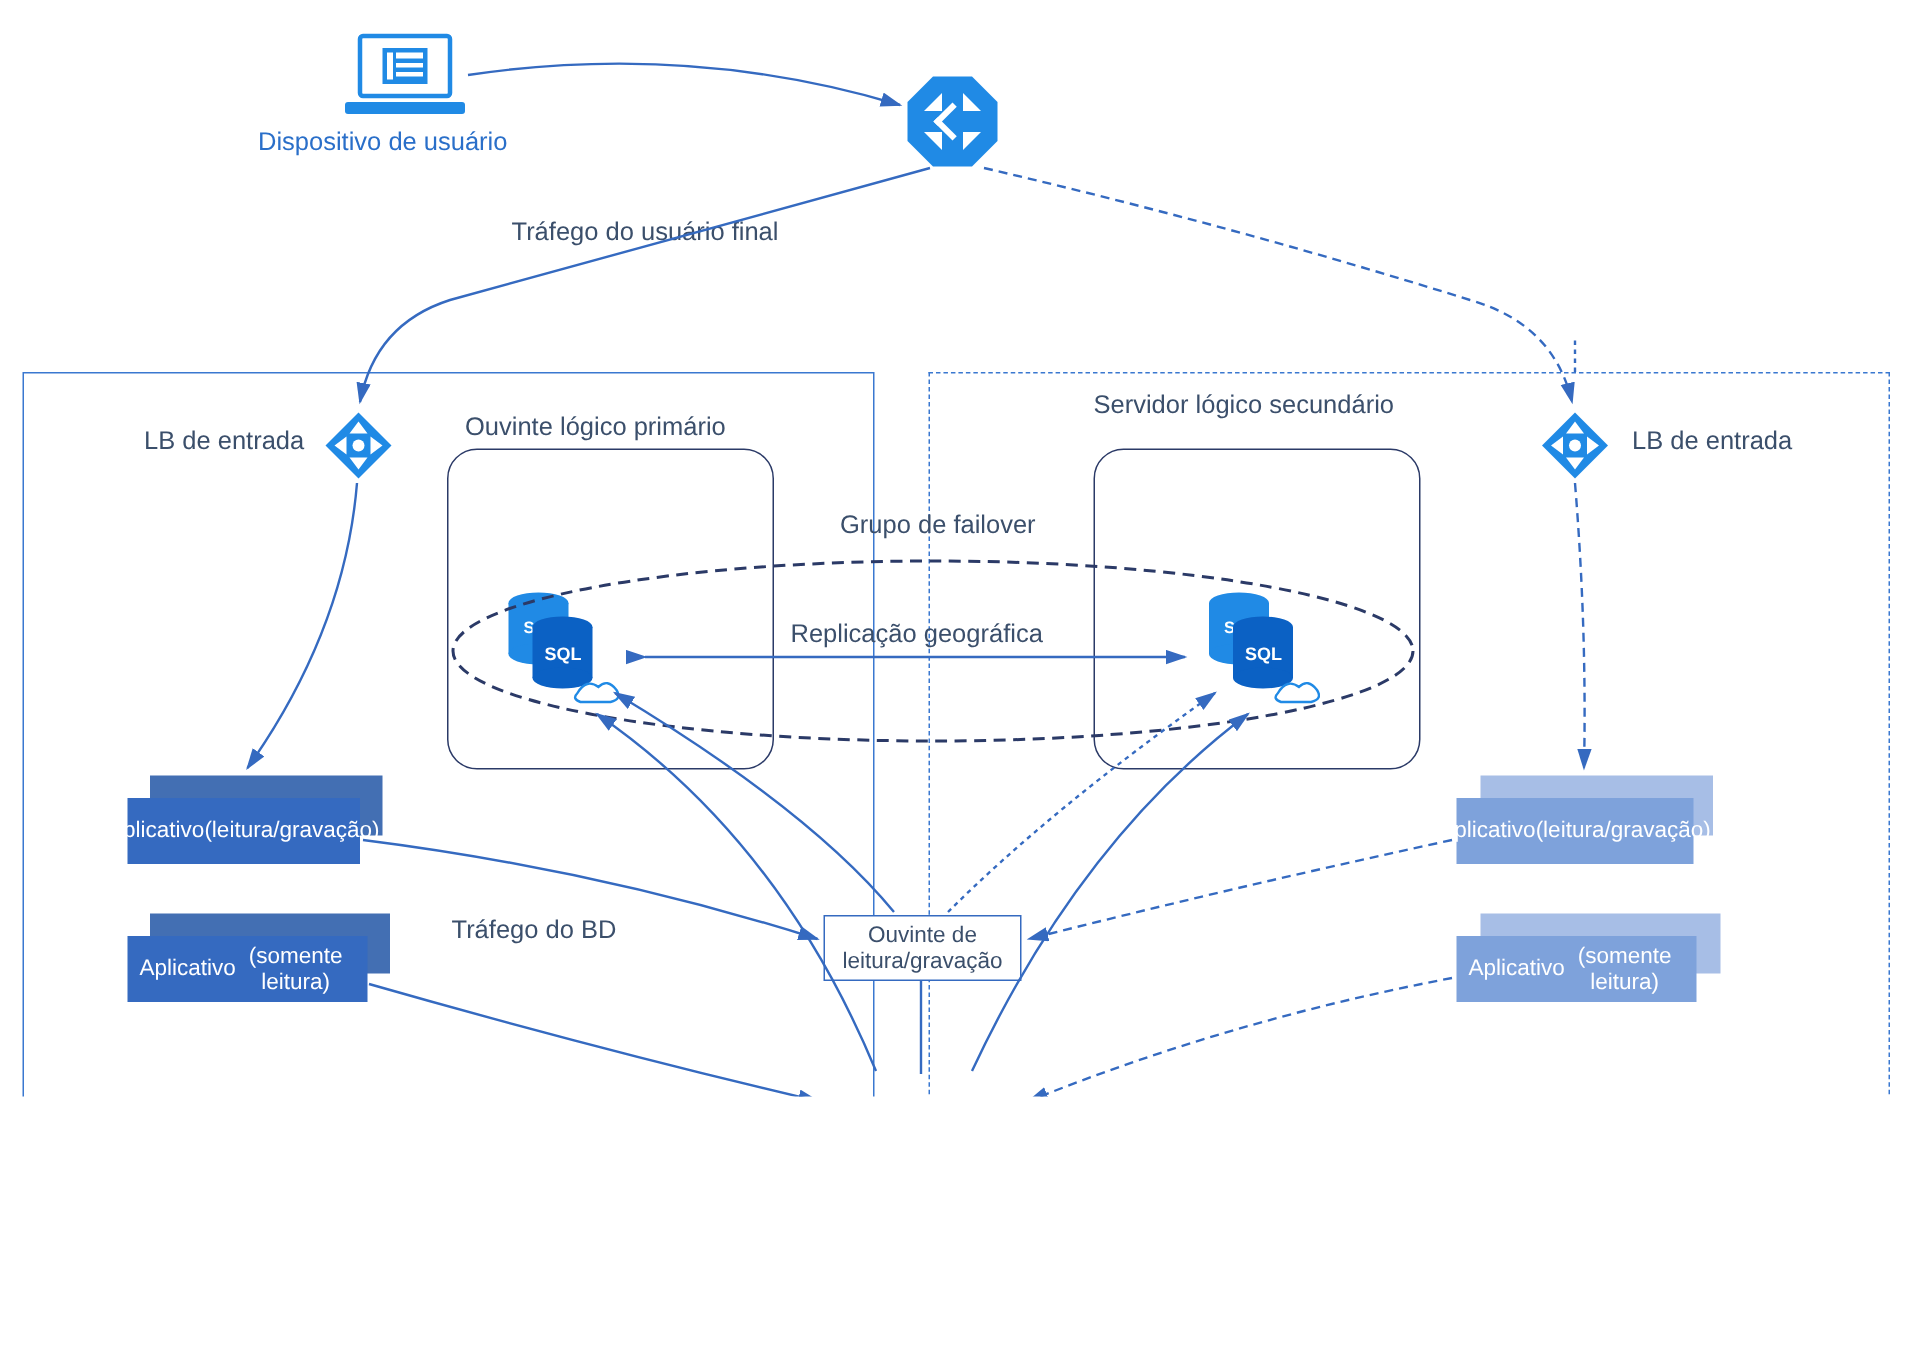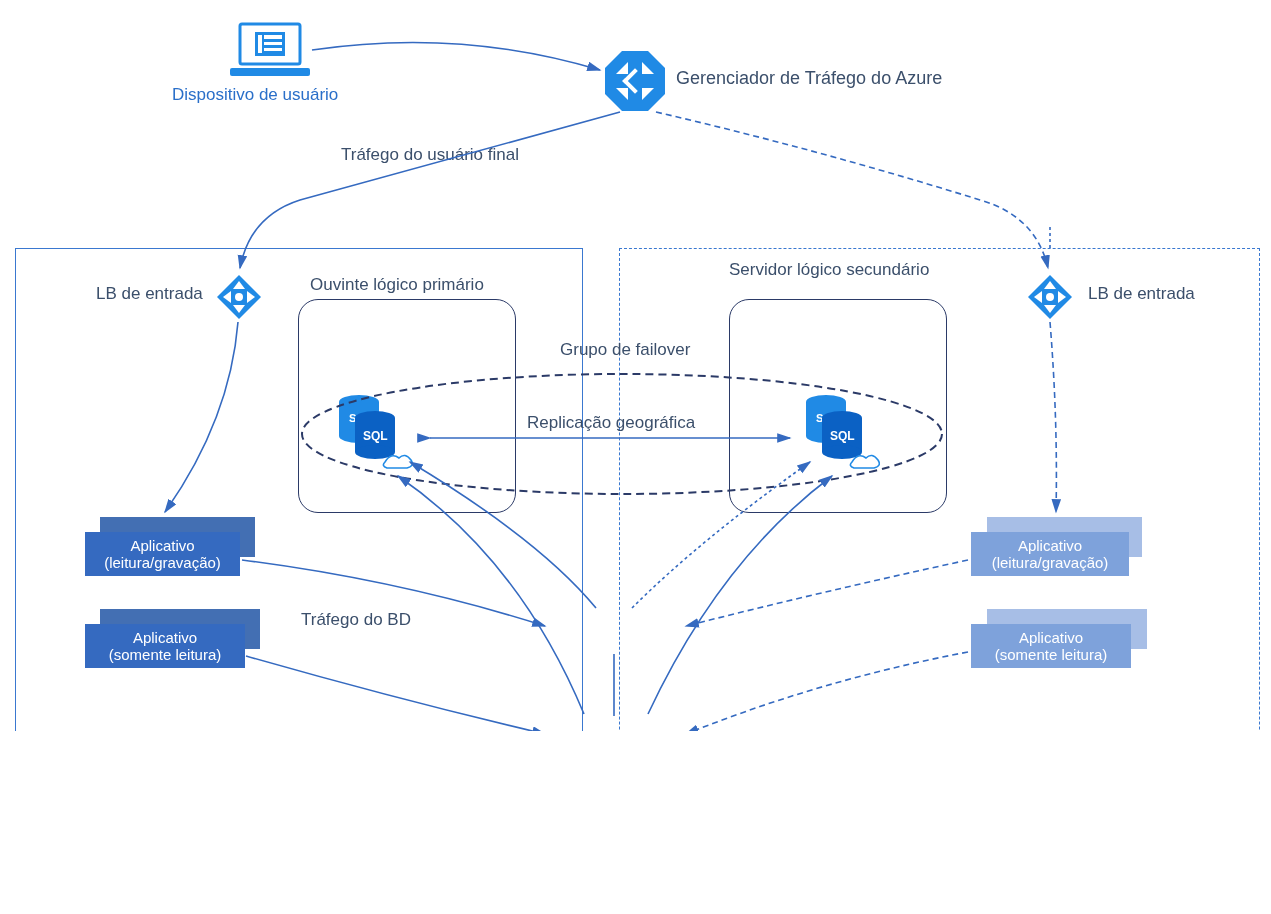--- a/index.html
+++ b/index.html
@@ -3,21 +3,21 @@
 <meta charset="utf-8">
 <style>
   body{margin:0;font-family:'Segoe UI',Tahoma,sans-serif;color:#3b4f6b;background:#fff}
   .canvas{position:relative;width:1271px;height:731px}
   .abs{position:absolute}
   .label{font-size:17px;color:#3b4f6b;white-space:nowrap}
   .label-lg{font-size:18px}
   .region-box{border:1.5px solid #3A78D0;background:#fff}
   .region-box.sec{border-style:dashed}
   .server-box{border:1.5px solid #2b3a67;border-radius:20px}
-  .app-box{background:#356ac0;color:#fff;font-size:15px;display:flex;flex-direction:column;align-items:center;justify-content:center;padding:2px 8px;box-sizing:border-box;text-align:center;line-height:1.15}
+  .app-box{background:#356ac0;color:#fff;font-size:15px;display:flex;flex-direction:row;align-items:center;justify-content:center;padding:2px 8px;box-sizing:border-box;text-align:center;line-height:1.15}
   .app-box.faded{background:#7ea2db}
   .app-shadow{background:#436fb3}
   .app-shadow.faded{background:#a7bee6}
   .listener-box{border:1.5px solid #356ac0;background:#fff;font-size:15px;display:flex;align-items:center;justify-content:center;text-align:center;line-height:1.15;padding:2px 4px;box-sizing:border-box;color:#3b4f6b}
   .region-title{font-size:22px;font-weight:700;color:#000}
   svg.diagram{position:absolute;top:0;left:0;width:1271px;height:914px;pointer-events:none}
   .solid{stroke:#356ac0;stroke-width:1.6;fill:none}
   .dashed{stroke:#356ac0;stroke-width:1.6;fill:none;stroke-dasharray:6 4}
   .dotted-box{stroke:#356ac0;stroke-width:1.6;fill:none;stroke-dasharray:3 3}
   .dark-dashed{stroke:#2b3a67;stroke-width:2;fill:none;stroke-dasharray:8 5}
@@ -50,21 +50,20 @@
     <polygon points="20,3 46,3 63,20 63,46 46,63 20,63 3,46 3,20" fill="#208ae5"></polygon>
     <g fill="#fff">
       <path d="M26 14 L26 26 L14 26 Z"></path>
         <path d="M40 14 L40 26 L52 26 Z"></path>
       <path d="M26 52 L26 40 L14 40 Z"></path>
         <path d="M40 52 L40 40 L52 40 Z"></path>
       <rect x="24" y="24" width="4" height="18" transform="rotate(45 33 33)"></rect>
       <rect x="24" y="24" width="4" height="18" transform="rotate(-45 33 33)"></rect>
     </g>
   </svg>
-  <div class="abs label label-lg" style="left:676px;top:68px">Gerenciador de Tráfego do Azure</div>
 
   <svg class="abs" style="left:215px;top:273px;width:48px;height:48px" viewBox="0 0 48 48">
     <polygon points="24,2 46,24 24,46 2,24" fill="#208ae5"></polygon>
     <g fill="#fff">
         <polygon points="24,8 30,16 18,16"></polygon>
         <polygon points="24,40 30,32 18,32"></polygon>
         <polygon points="8,24 16,18 16,30"></polygon>
         <polygon points="40,24 32,18 32,30"></polygon>
         <circle cx="24" cy="24" r="4"></circle>
       </g>
@@ -129,20 +128,24 @@
   <div class="abs app-box faded" style="left:971px;top:532px;width:158px;height:44px">
     <span>Aplicativo</span>
     <span>(leitura/gravação)</span>
   </div>
   <div class="abs app-shadow faded" style="left:987px;top:609px;width:160px;height:40px"></div>
   <div class="abs app-box faded" style="left:971px;top:624px;width:160px;height:44px">
     <span>Aplicativo</span>
     <span>(somente leitura)</span>
   </div>
 
+  <div class="abs listener-box" style="left:549px;top:610px;width:132px;height:44px">
+    <span style="white-space:pre-line">Ouvinte de
+leitura/gravação</span>
+  </div>
 
   <svg class="abs" style="left:50px;top:842px;width:56px;height:38px" viewBox="0 0 56 38">
     <path d="M14 28 Q4 28 6 18 Q8 8 20 12 Q24 2 36 8 Q50 6 50 20 Q54 28 44 28 Z" class="cloud-stroke"></path>
     <path d="M20 28 q-4 -8 6 -10 q6 -4 12 2" fill="none" stroke="#208ae5" stroke-width="2"></path>
   </svg>
   <div class="abs region-title" style="left:124px;top:852px">Região primária</div>
 
   <svg class="abs" style="left:692px;top:842px;width:56px;height:38px" viewBox="0 0 56 38">
     <path d="M14 28 Q4 28 6 18 Q8 8 20 12 Q24 2 36 8 Q50 6 50 20 Q54 28 44 28 Z" class="cloud-stroke"></path>
     <path d="M20 28 q-4 -8 6 -10 q6 -4 12 2" fill="none" stroke="#208ae5" stroke-width="2"></path>

